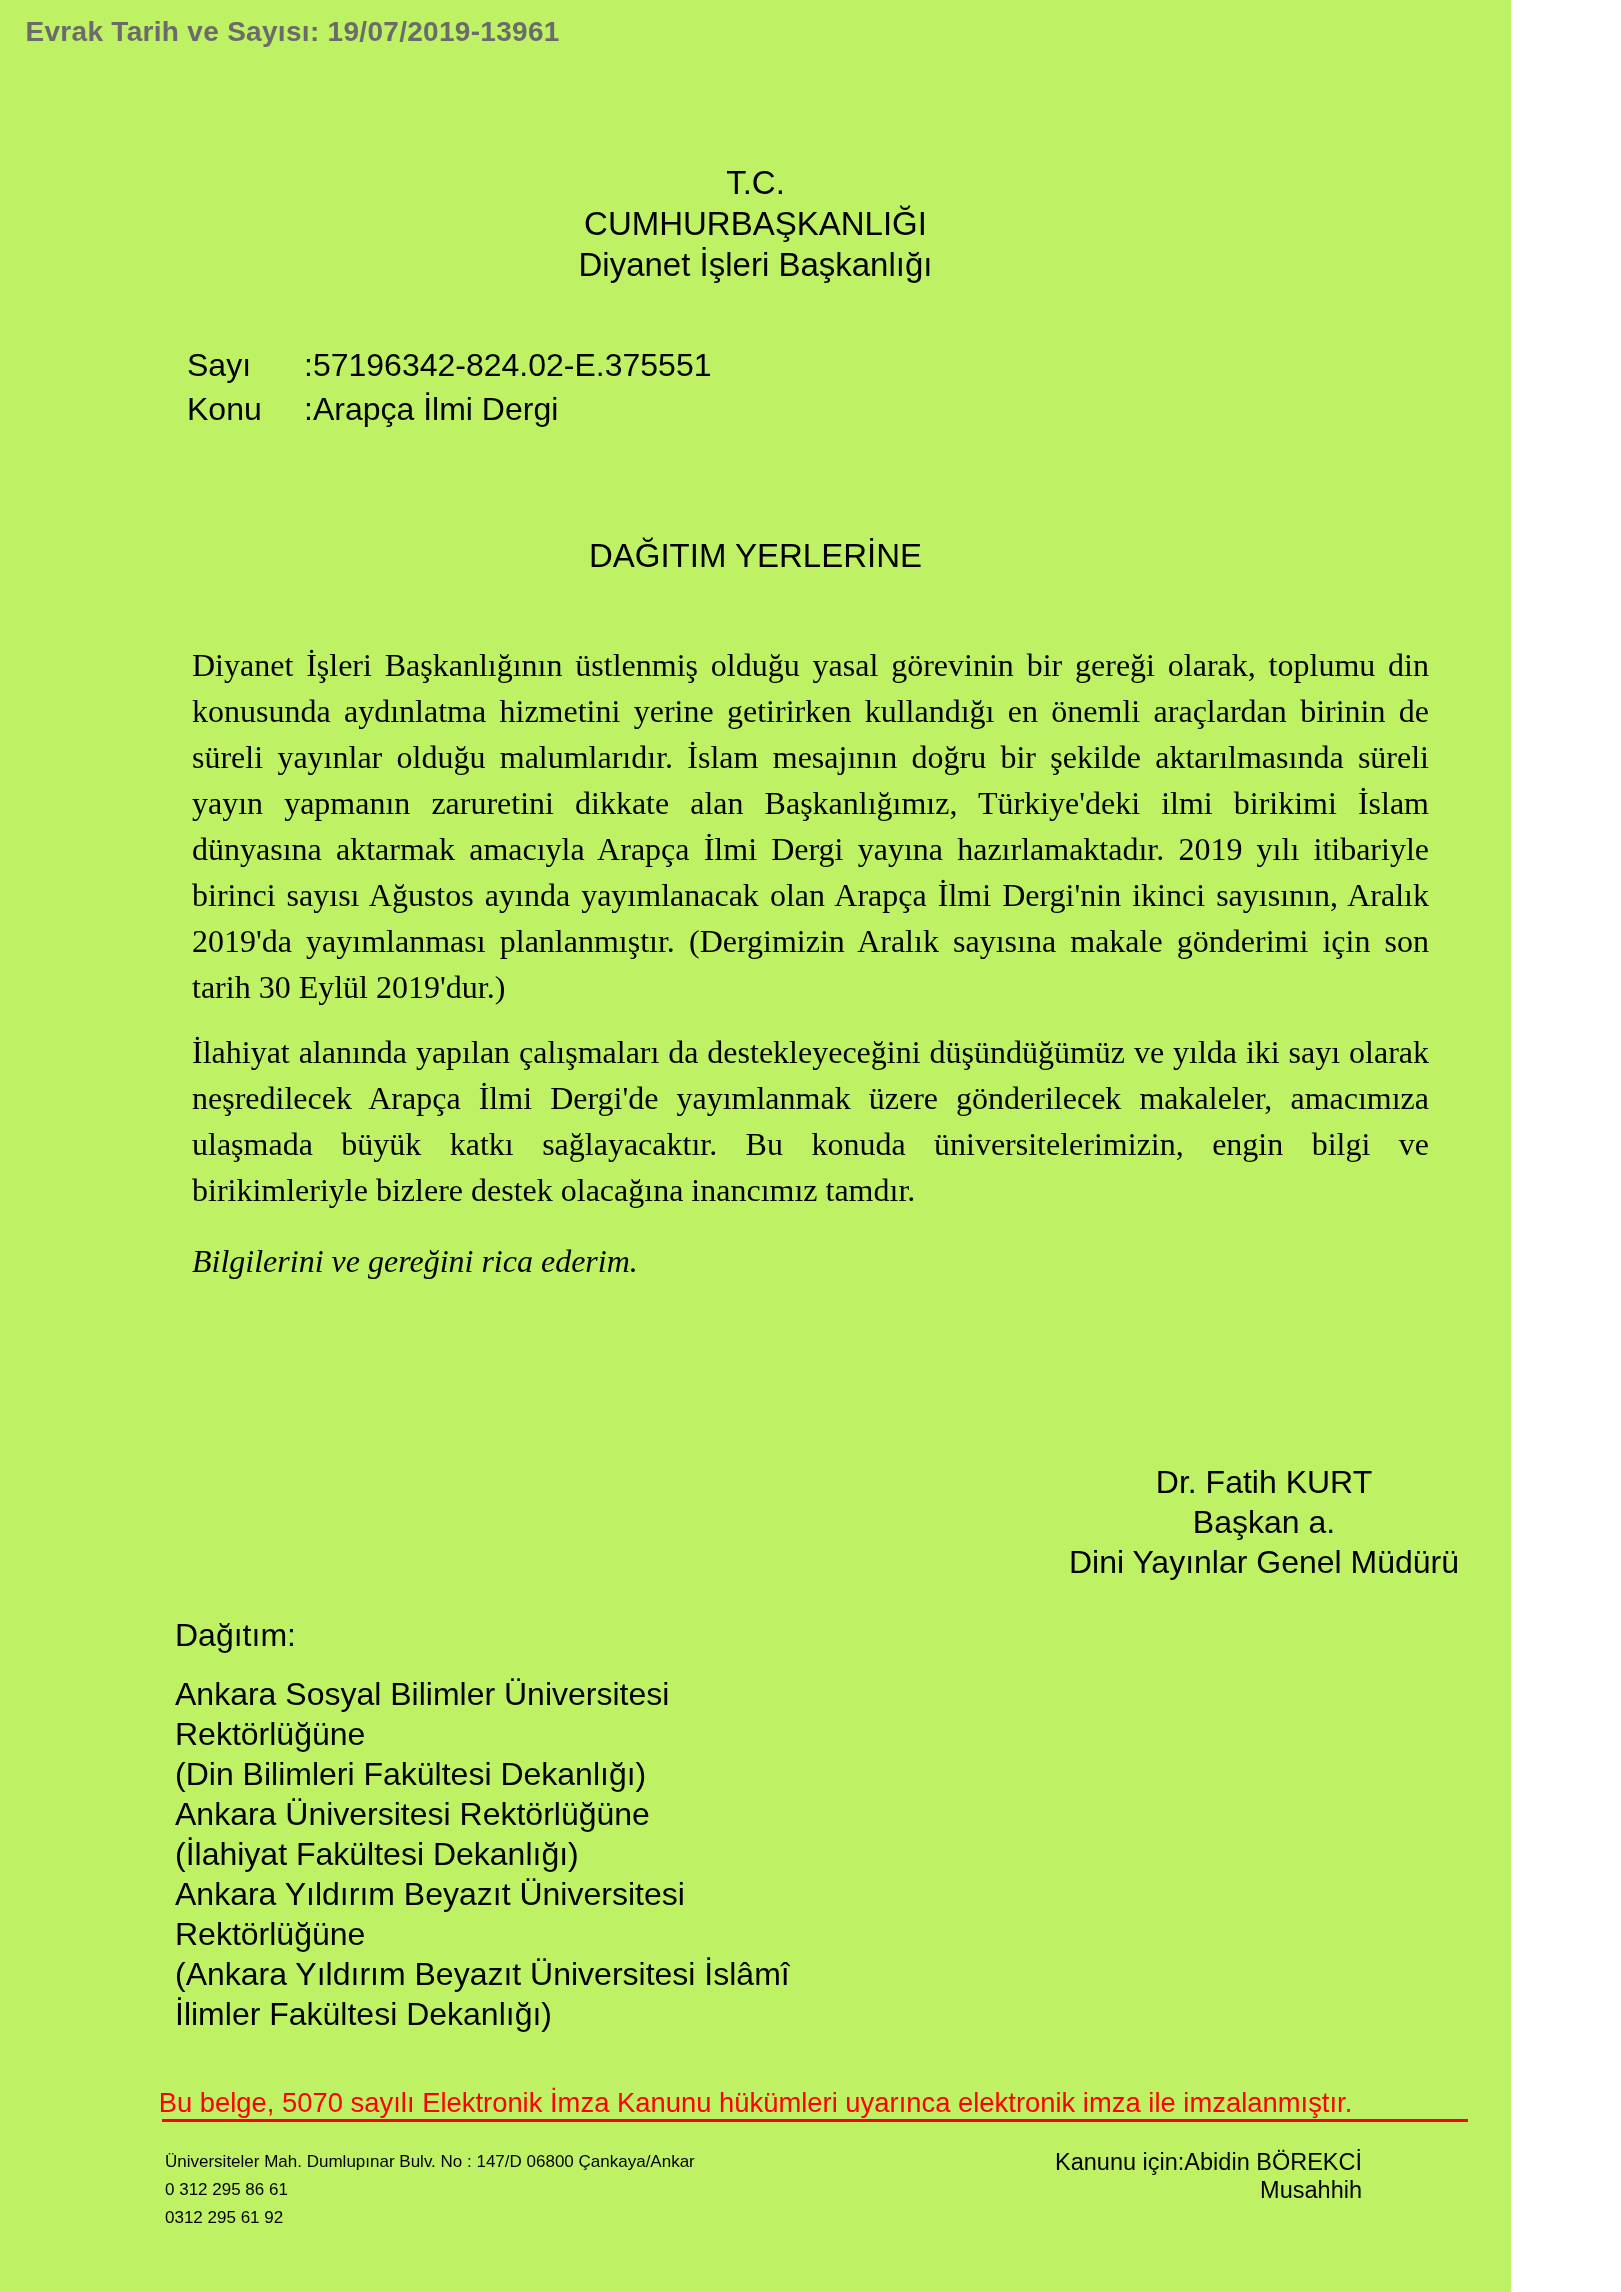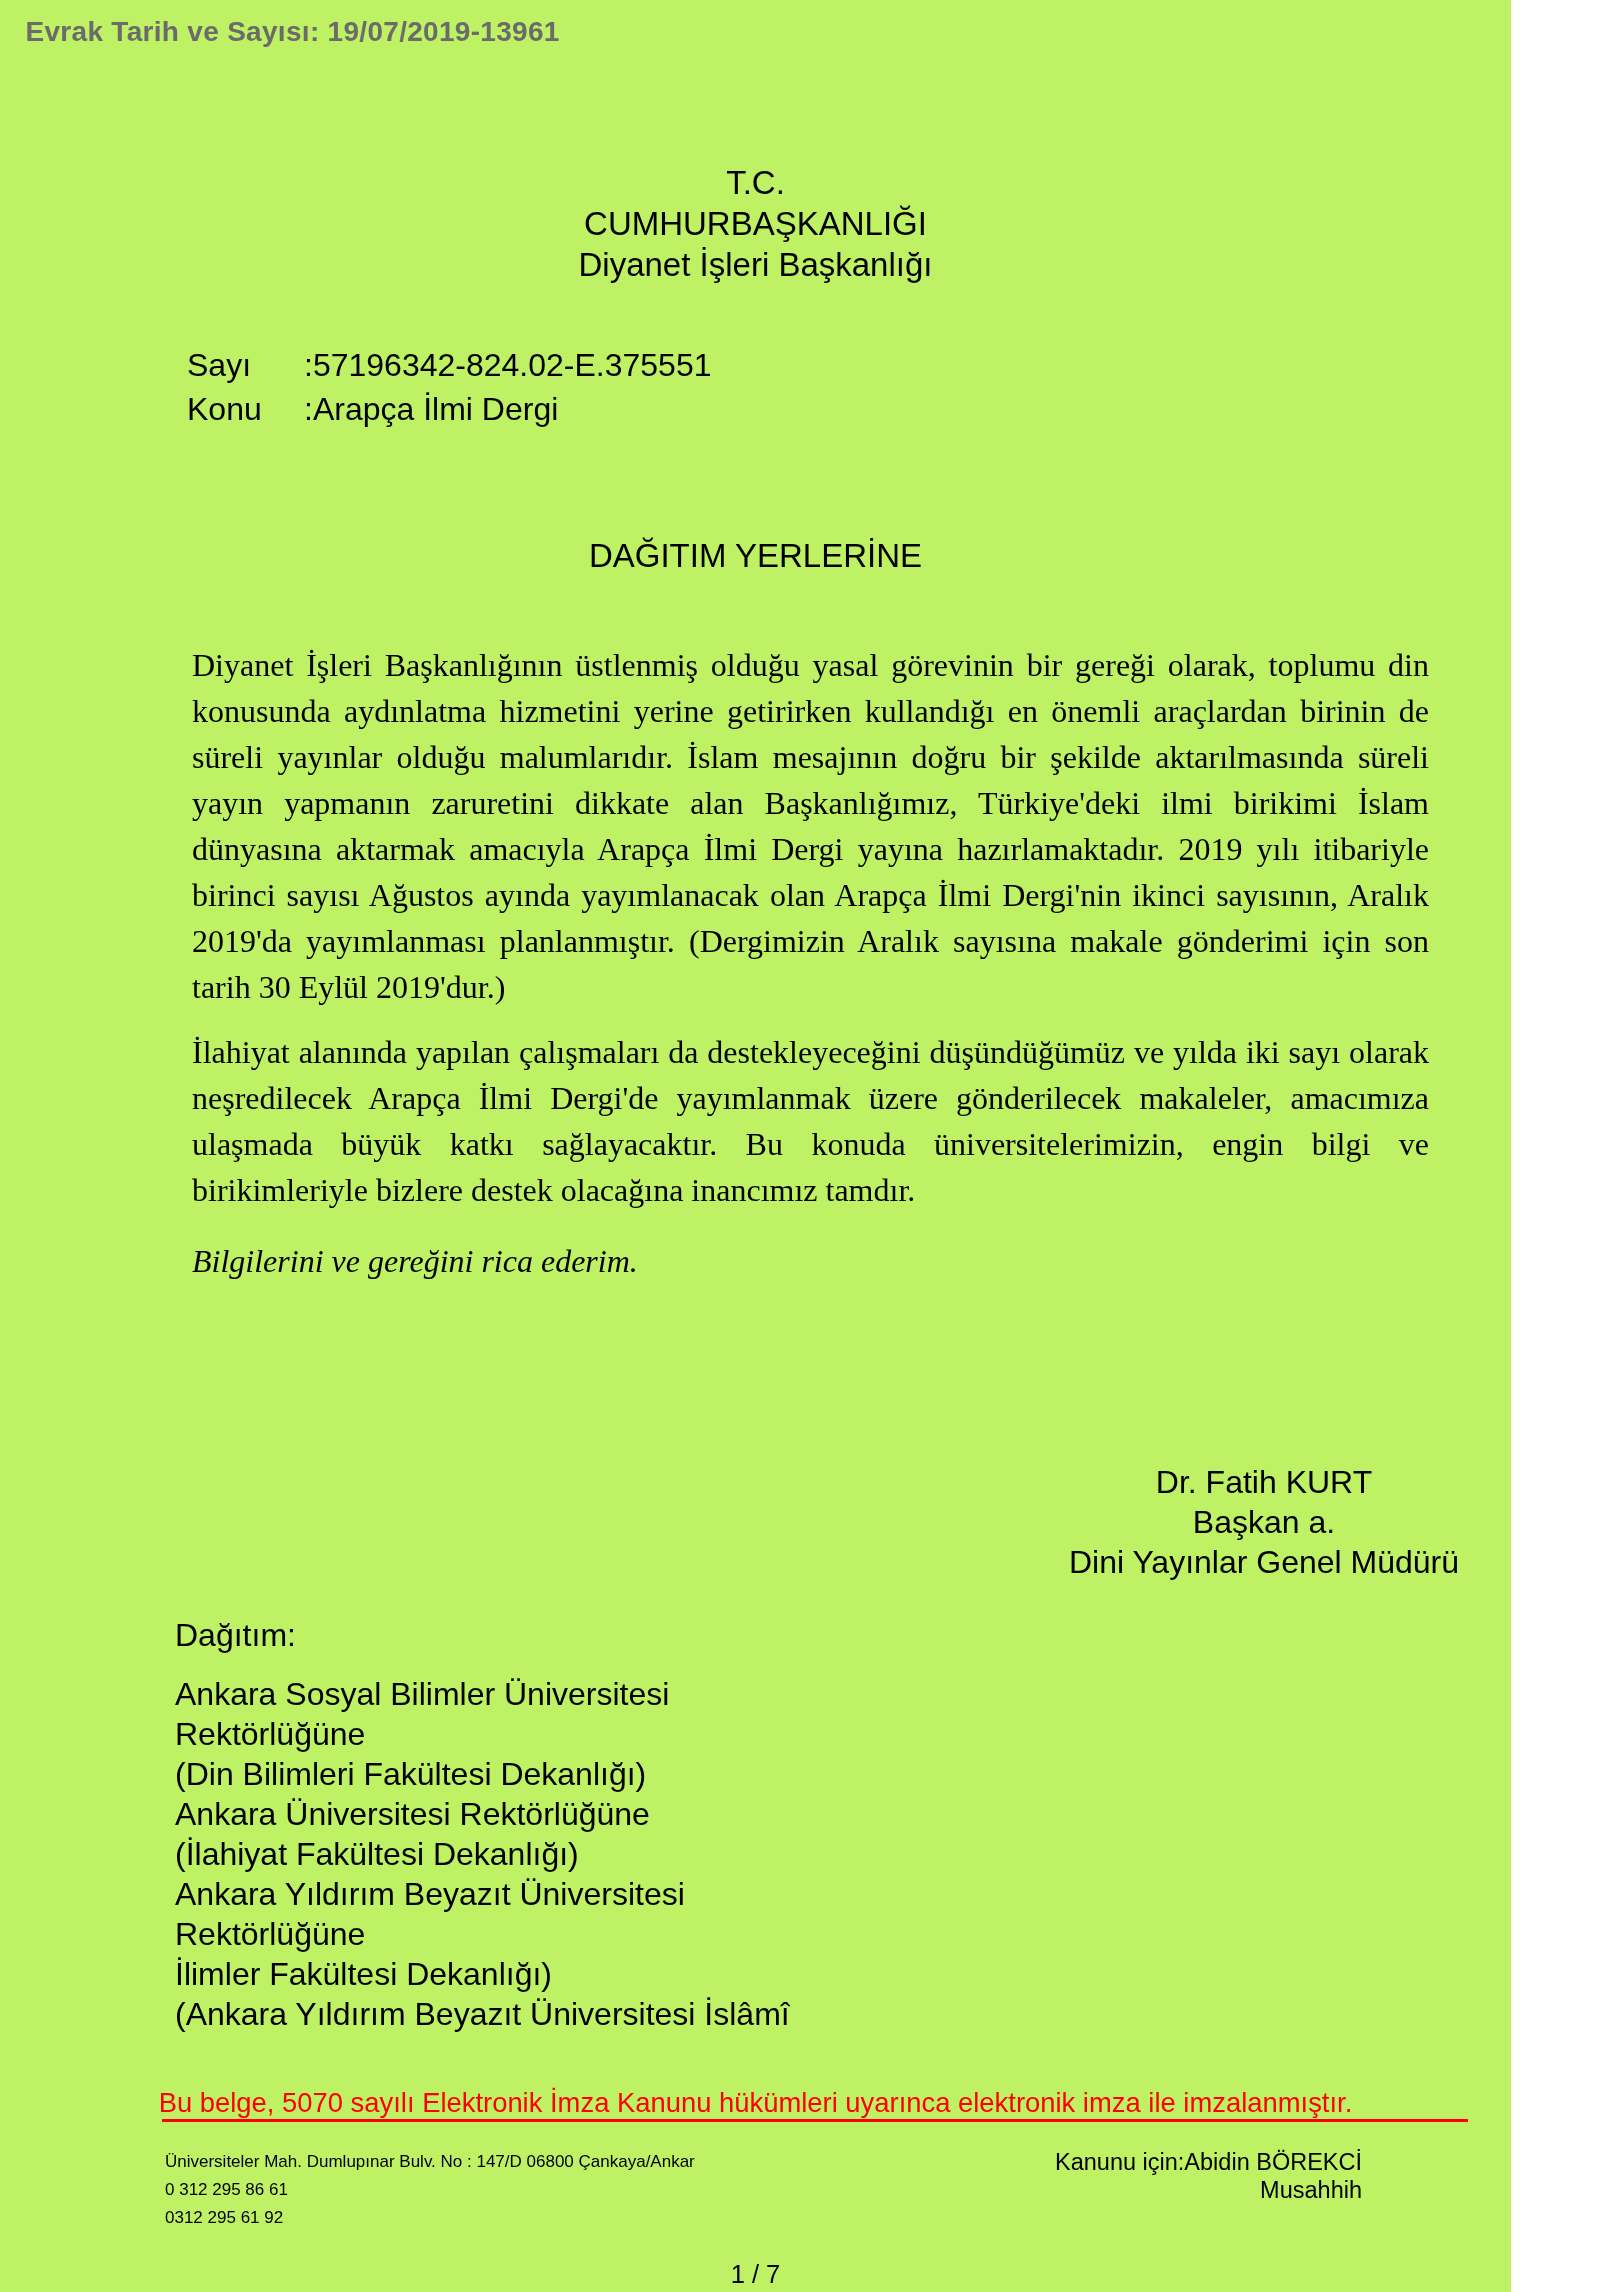--- a/index.html
+++ b/index.html
@@ -103,34 +103,33 @@
   <div class="dist-label">Dağıtım:</div>
 
   <div class="dist-list">
     <div>Ankara Sosyal Bilimler Üniversitesi</div>
     <div>Rektörlüğüne</div>
     <div>(Din Bilimleri Fakültesi Dekanlığı)</div>
     <div>Ankara Üniversitesi Rektörlüğüne</div>
     <div>(İlahiyat Fakültesi Dekanlığı)</div>
     <div>Ankara Yıldırım Beyazıt Üniversitesi</div>
     <div>Rektörlüğüne</div>
+    <div>(Ankara Yıldırım Beyazıt Üniversitesi İslâmî</div>
     <div>İlimler Fakültesi Dekanlığı)</div>
-    <div>(Ankara Yıldırım Beyazıt Üniversitesi İslâmî</div>
   </div>
 
   <div class="esign">Bu belge, 5070 sayılı Elektronik İmza Kanunu hükümleri uyarınca elektronik imza ile imzalanmıştır.</div>
   <div class="red-rule"></div>
 
   <div class="footer-left">
     <div>Üniversiteler Mah. Dumlupınar Bulv. No : 147/D 06800 Çankaya/Ankar</div>
     <div>0 312 295 86 61</div>
     <div>0312 295 61 92</div>
   </div>
 
   <div class="footer-right">
     <div>Kanunu için:Abidin BÖREKCİ</div>
     <div>Musahhih</div>
   </div>
 
-  <div class="page-number">1 / 7</div>
 
 </div>
 
 
 </body></html>

